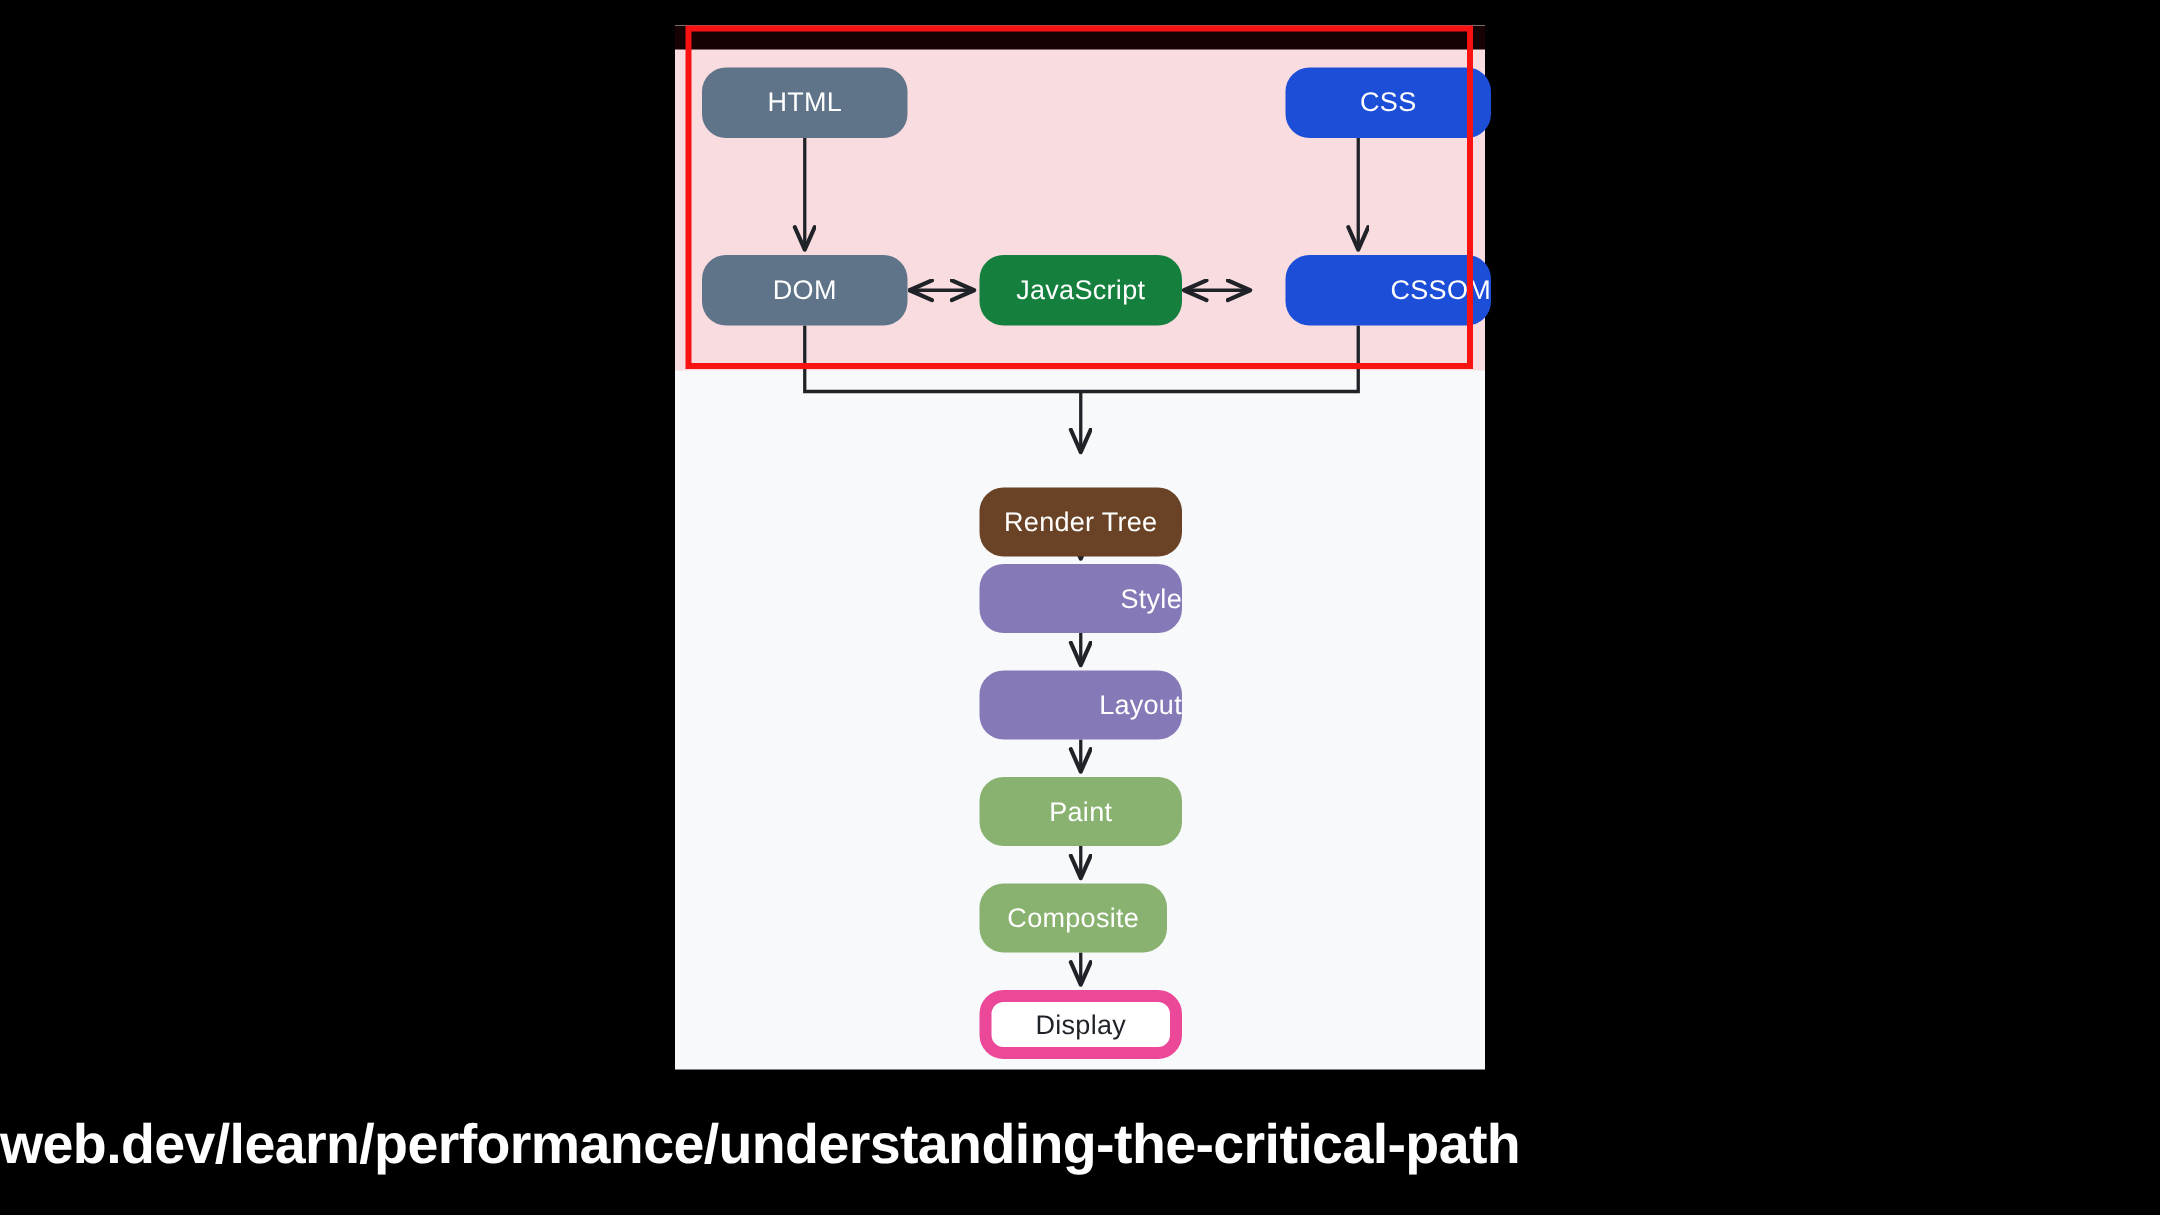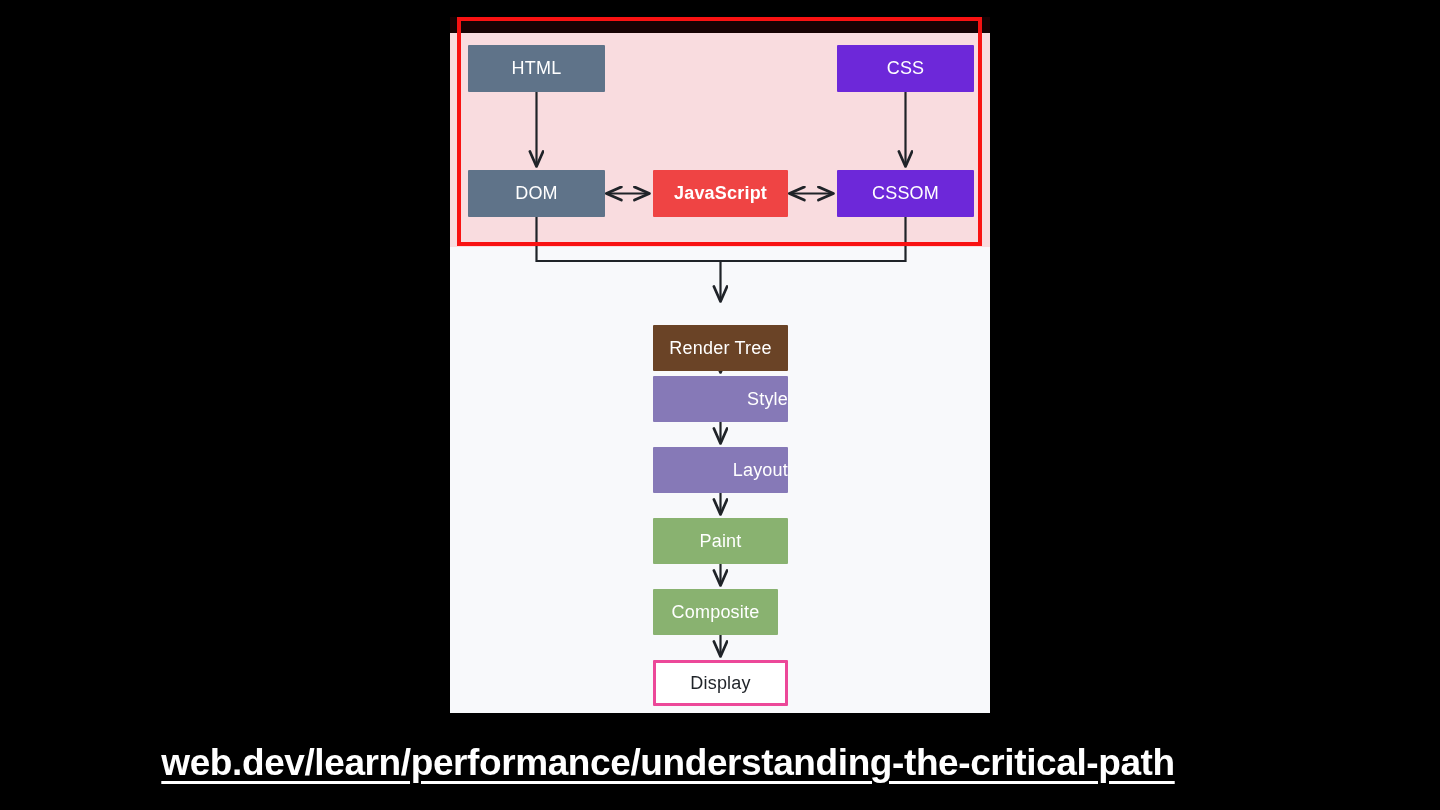--- a/index.html
+++ b/index.html
@@ -63,48 +63,48 @@
     border: 4px solid #f91212;
     box-sizing: border-box;
     z-index: 40;
     pointer-events: none;
   }
 
   
   .node {
     position: absolute;
     box-sizing: border-box;
-    border-radius: 1px;
+    border-radius: 16px;
     display: flex;
     align-items: center;
     justify-content: center;
     color: #ffffff;
     font-size: 18px;
     letter-spacing: .2px;
     z-index: 20;
     white-space: nowrap;
   }
   .node.slate   { background: #5f7389; }
-  .node.purple  { background: #6d28d9; }
-  .node.orange  { background: #ef4444; font-weight: bold; }
+  .node.purple  { background: #1d4ed8; margin-left: 20px; }
+  .node.orange  { background: #15803d; }
   .node.brown   { background: #6a4326; }
   .node.lav     { background: #8679b7; justify-content: flex-end; }
   .node.green   { background: #89b270; }
   .node.outline {
     background: #ffffff;
     color: #1f2328;
-    border: 3px solid #ec4899;
+    border: 8px solid #ec4899;
   }
 
   
   #node-html       { left: 468px; top:  45px; width: 137px; height: 47px; }
   #node-css        { left: 837px; top:  45px; width: 137px; height: 47px; }
   #node-dom        { left: 468px; top: 170px; width: 137px; height: 47px; align-items: center; }
   #node-javascript { left: 653px; top: 170px; width: 135px; height: 47px; }
-  #node-cssom      { left: 837px; top: 170px; width: 137px; height: 47px; }
+  #node-cssom      { left: 837px; top: 170px; width: 137px; height: 47px; justify-content: flex-end; }
   #node-render     { left: 653px; top: 305px; width: 135px; height: 46px; margin-top: 20px; }
   #node-style      { left: 653px; top: 376px; width: 135px; height: 46px; }
   #node-layout     { left: 653px; top: 447px; width: 135px; height: 46px; }
   #node-paint      { left: 653px; top: 518px; width: 135px; height: 46px; }
   #node-composite  { left: 653px; top: 589px; width: 125px; height: 46px; }
   #node-display    { left: 653px; top: 660px; width: 135px; height: 46px; }
 
   
   #connectors {
     position: absolute;
@@ -115,26 +115,24 @@
     z-index: 10;
     pointer-events: none;
   }
 
   
   .caption {
     position: absolute;
     left: 0;
     top: 742px;
     width: 1336px;
-    text-align: center;
     color: #ffffff;
     font-size: 37px;
     font-weight: bold;
     letter-spacing: -0.4px;
-    text-decoration: underline;
     text-underline-offset: 6px;
     text-decoration-thickness: 3px;
   }
 </style>
 </head>
 <body>
 
 <div id="slide">
 
   <div class="diagram-panel">

